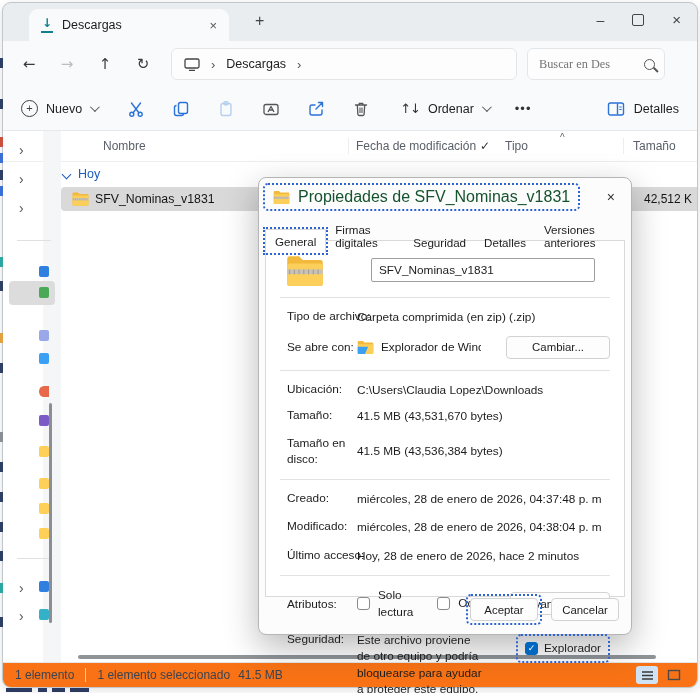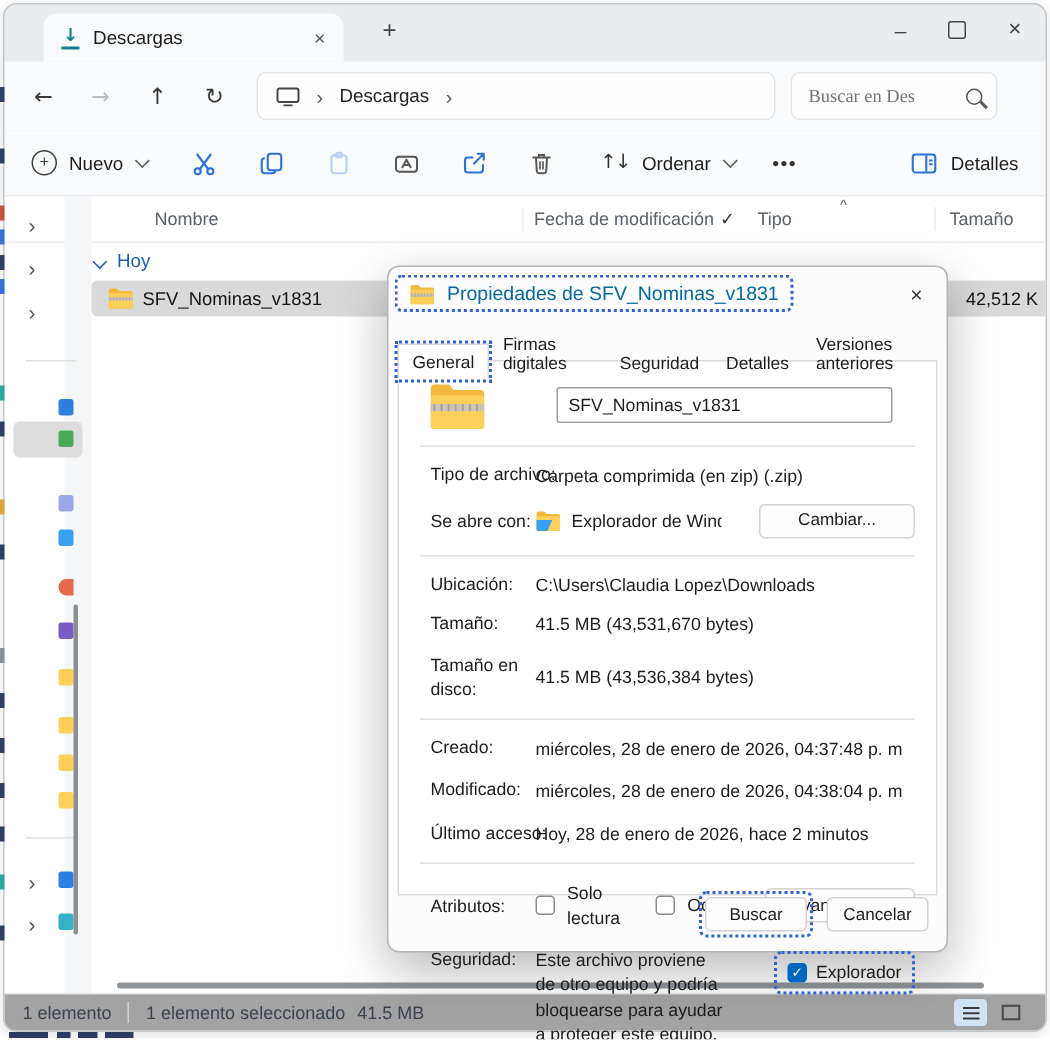--- a/index.html
+++ b/index.html
@@ -58,33 +58,33 @@
   .rowicon{position:absolute;left:11px;top:4px;}
   .sbchev{position:absolute;left:16px;color:#555;font-size:14px;line-height:1;}
   .sbsep{position:absolute;left:14px;width:34px;height:1px;background:#e0e0e0;}
   .sbtrack{position:absolute;left:40px;top:0;bottom:0;width:18px;background:#f5f6f7;}
   .sbthumb{position:absolute;left:46px;top:272px;width:3px;height:220px;background:#8b8f94;border-radius:2px;}
   .sbicon{position:absolute;left:36px;width:10px;height:11px;border-radius:2px;}
   .sbsel{position:absolute;left:6px;top:150px;width:46px;height:24px;background:#dcdcdc;border-radius:4px;}
   .sliver{position:absolute;left:0;width:3px;height:10px;}
   
   .hscroll{position:absolute;left:75px;top:652px;width:578px;height:4px;background:#8f9499;border-radius:2px;}
-  .statusbar{position:absolute;left:0;bottom:0;right:0;height:24px;background:#a3a3a3;border-top:1px solid #e4e6e8;
+  .statusbar{position:absolute;left:0;bottom:0;right:0;height:24px;background:#f97316;border-top:1px solid #e4e6e8;
              display:flex;align-items:center;padding:0 12px;font-size:12px;color:#3c4350;}
   .stdiv{width:1px;height:14px;background:#d4d4d4;margin:0 11px;}
   .viewbtns{margin-left:auto;display:flex;gap:5px;align-items:center;}
   .vb{width:22px;height:18px;border-radius:3px;display:flex;align-items:center;justify-content:center;}
   .vb.active{background:#cfe3f5;}
   
   .dialog{position:absolute;left:258px;top:177px;width:374px;height:458px;background:#fcfcfc;border:1px solid #b5b5b5;
           border-radius:8px;box-shadow:0 12px 34px rgba(0,0,0,.28);z-index:5;font-size:11.8px;color:#1c1c1c;box-sizing:border-box;}
   .anno{border:2px dotted #2e64d2;border-radius:5px;display:inline-flex;align-items:center;}
   .dtitle{display:flex;align-items:center;padding:5px 8px 0 4px;}
   .dtitle .anno{gap:8px;padding:3px 8px;}
-  .dtitle-text{font-size:13px;color:#0369a1;}
+  .dtitle-text{font-size:16px;color:#14532d;}
   .dclose{margin-left:auto;color:#333;font-size:14px;padding:2px 8px;}
   .dtabs{position:absolute;left:6px;top:41px;display:flex;align-items:flex-end;z-index:3;}
   .dtab{padding:4px 9px 3px;font-size:11.6px;color:#1c1c1c;}
   .dtab.sel{background:#fff;border:1px solid #d9d9d9;border-bottom:1px solid #fff;outline:2px dotted #2e64d2;outline-offset:0;
             padding:5px 9px 4px;position:relative;top:1px;}
   .dpage{position:absolute;left:6px;right:6px;top:62px;height:357px;background:#fff;border:1px solid #d9d9d9;
          padding:13px 14px 0 14px;box-sizing:border-box;}
   .namerow{display:flex;align-items:center;}
   .nameinput{margin-left:47px;width:208px;height:22px;border:1px solid #9f9f9f;border-radius:2px;padding:0 7px;
              font-size:11.8px;color:#1c1c1c;font-family:"Liberation Sans",sans-serif;outline:none;background:#fff;}
@@ -382,21 +382,21 @@
                 <span>✓</span>
               </span>
             <span>Explorador</span>
           </span>
         </span>
       </div>
     </div>
 
     <div class="dfoot">
       <span class="anno">
-        <button class="btn">Buscar</button>
+        <button class="btn">Aceptar</button>
       </span>
       <button class="btn">Cancelar</button>
     </div>
   </div>
 
   <div class="sliver" style="top:58px;background:#2e3f66"></div>
   <div class="sliver" style="top:99px;background:#2e3f66"></div>
   <div class="sliver" style="top:137px;background:#c94f3f"></div>
   <div class="sliver" style="top:153px;background:#3a6fd8"></div>
   <div class="sliver" style="top:170px;background:#2e3f66"></div>

